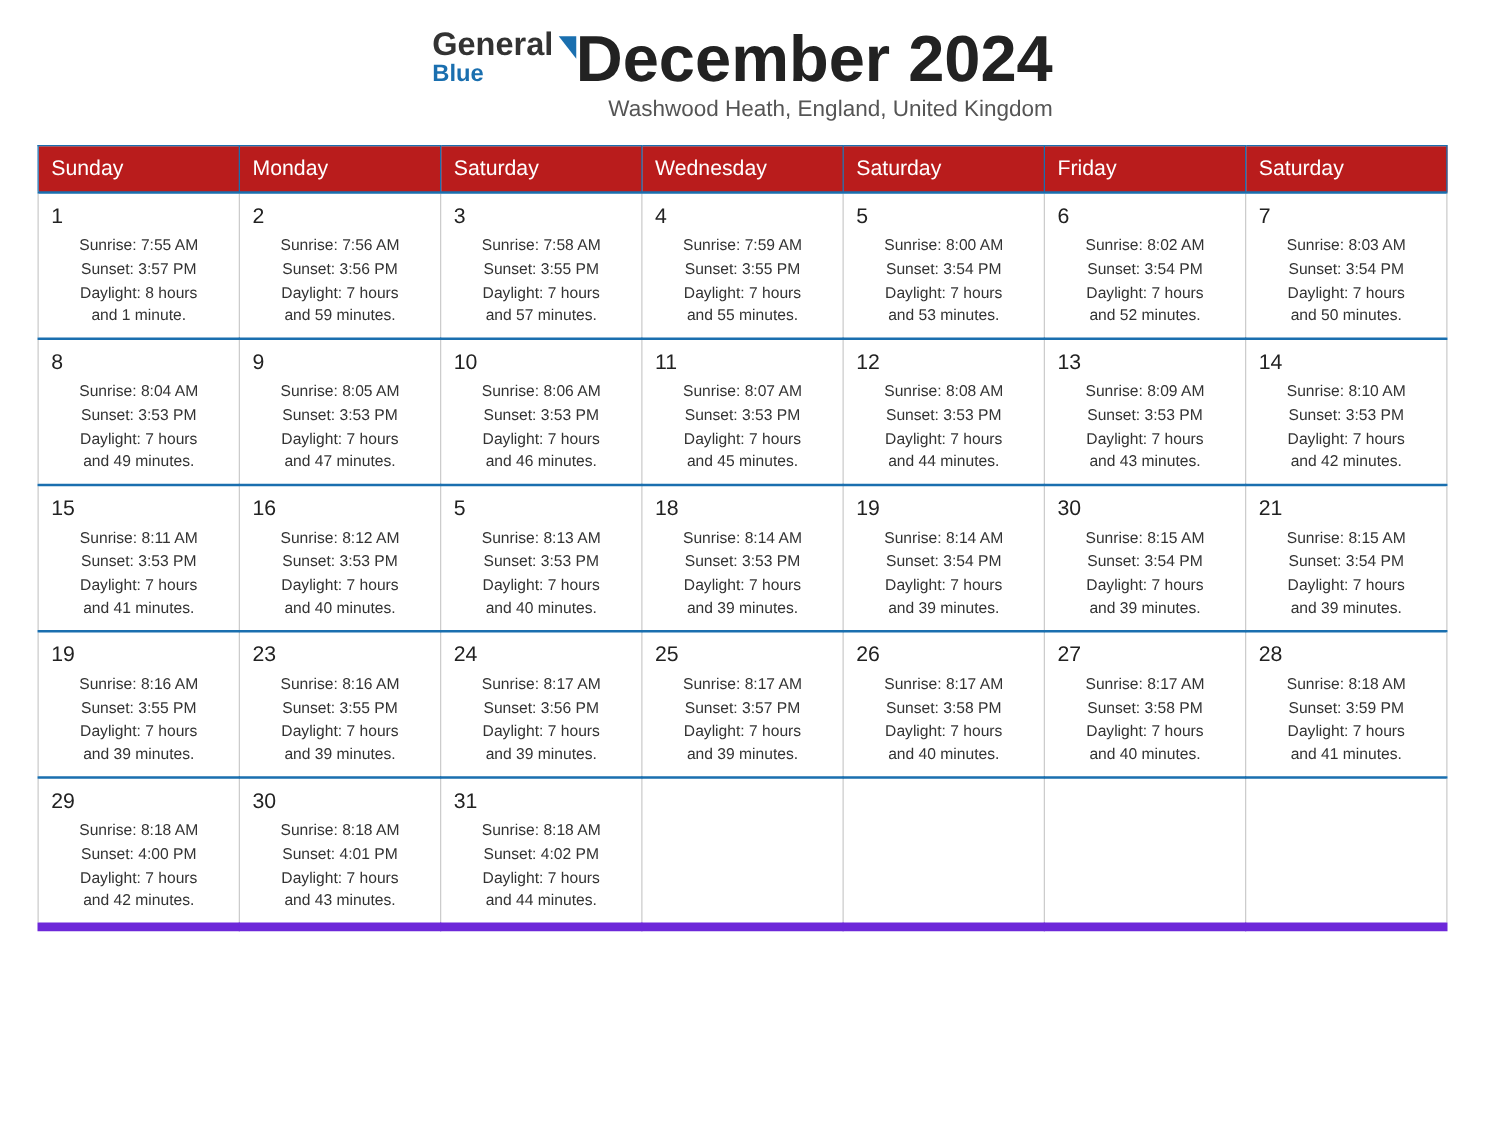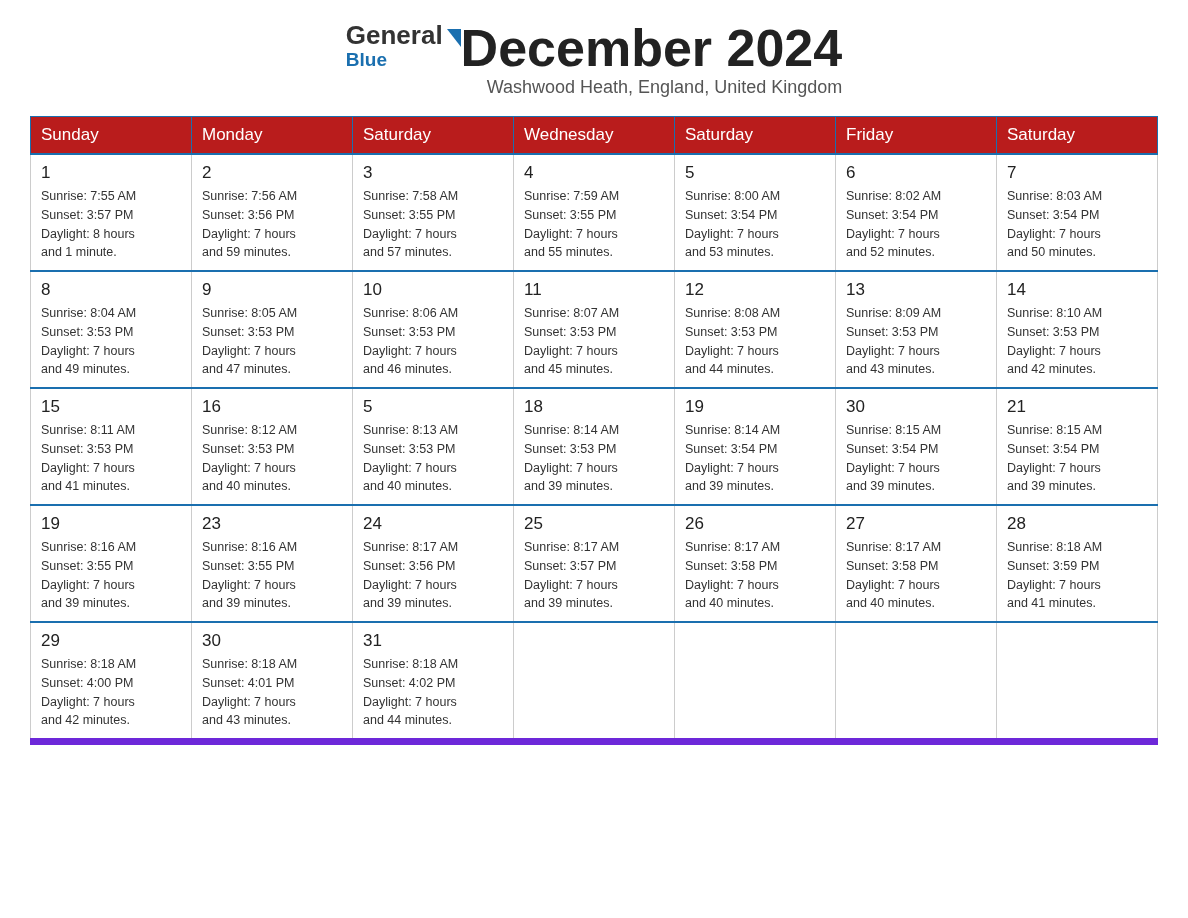--- a/index.html
+++ b/index.html
@@ -86,20 +86,21 @@
       font-size: 17px;
       font-weight: normal;
       color: #222;
       display: block;
       margin-bottom: 4px;
     }
     .day-info {
       font-size: 12.5px;
       color: #333;
       line-height: 1.5;
+      text-align: center;
     }
     .calendar tr {
       border-bottom: 2px solid #1a6faf;
     }
     .calendar tbody tr:last-child {
       border-bottom: 7px solid #6d28d9;
     }
     .empty-cell {
       background: #fff;
     }

